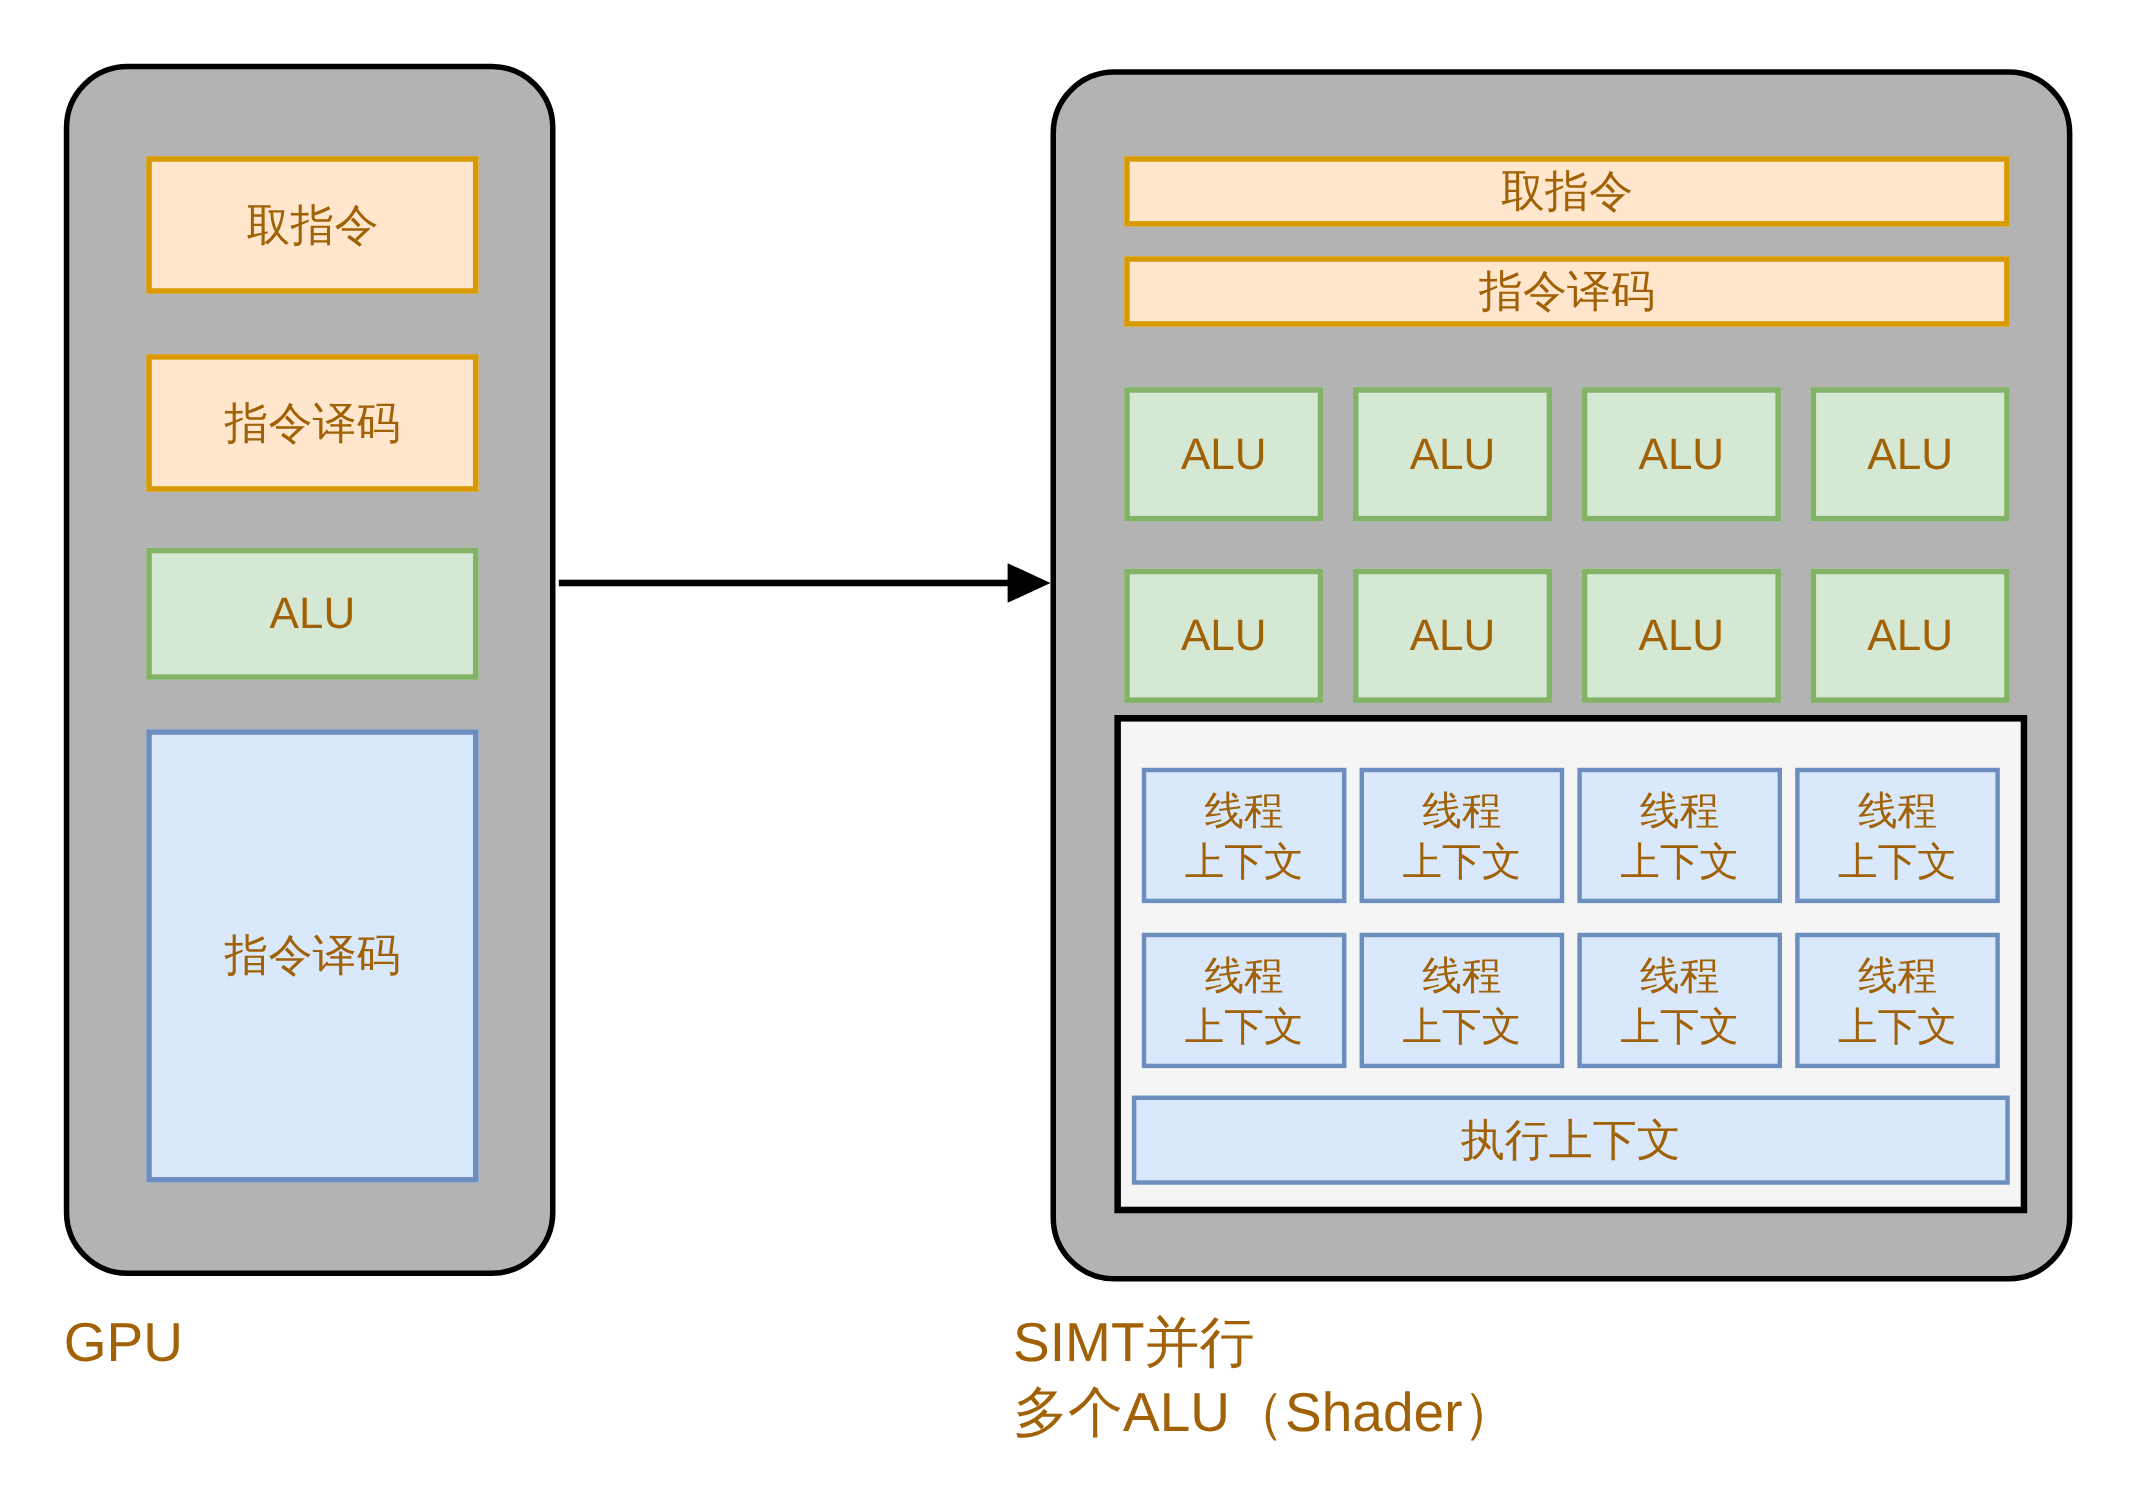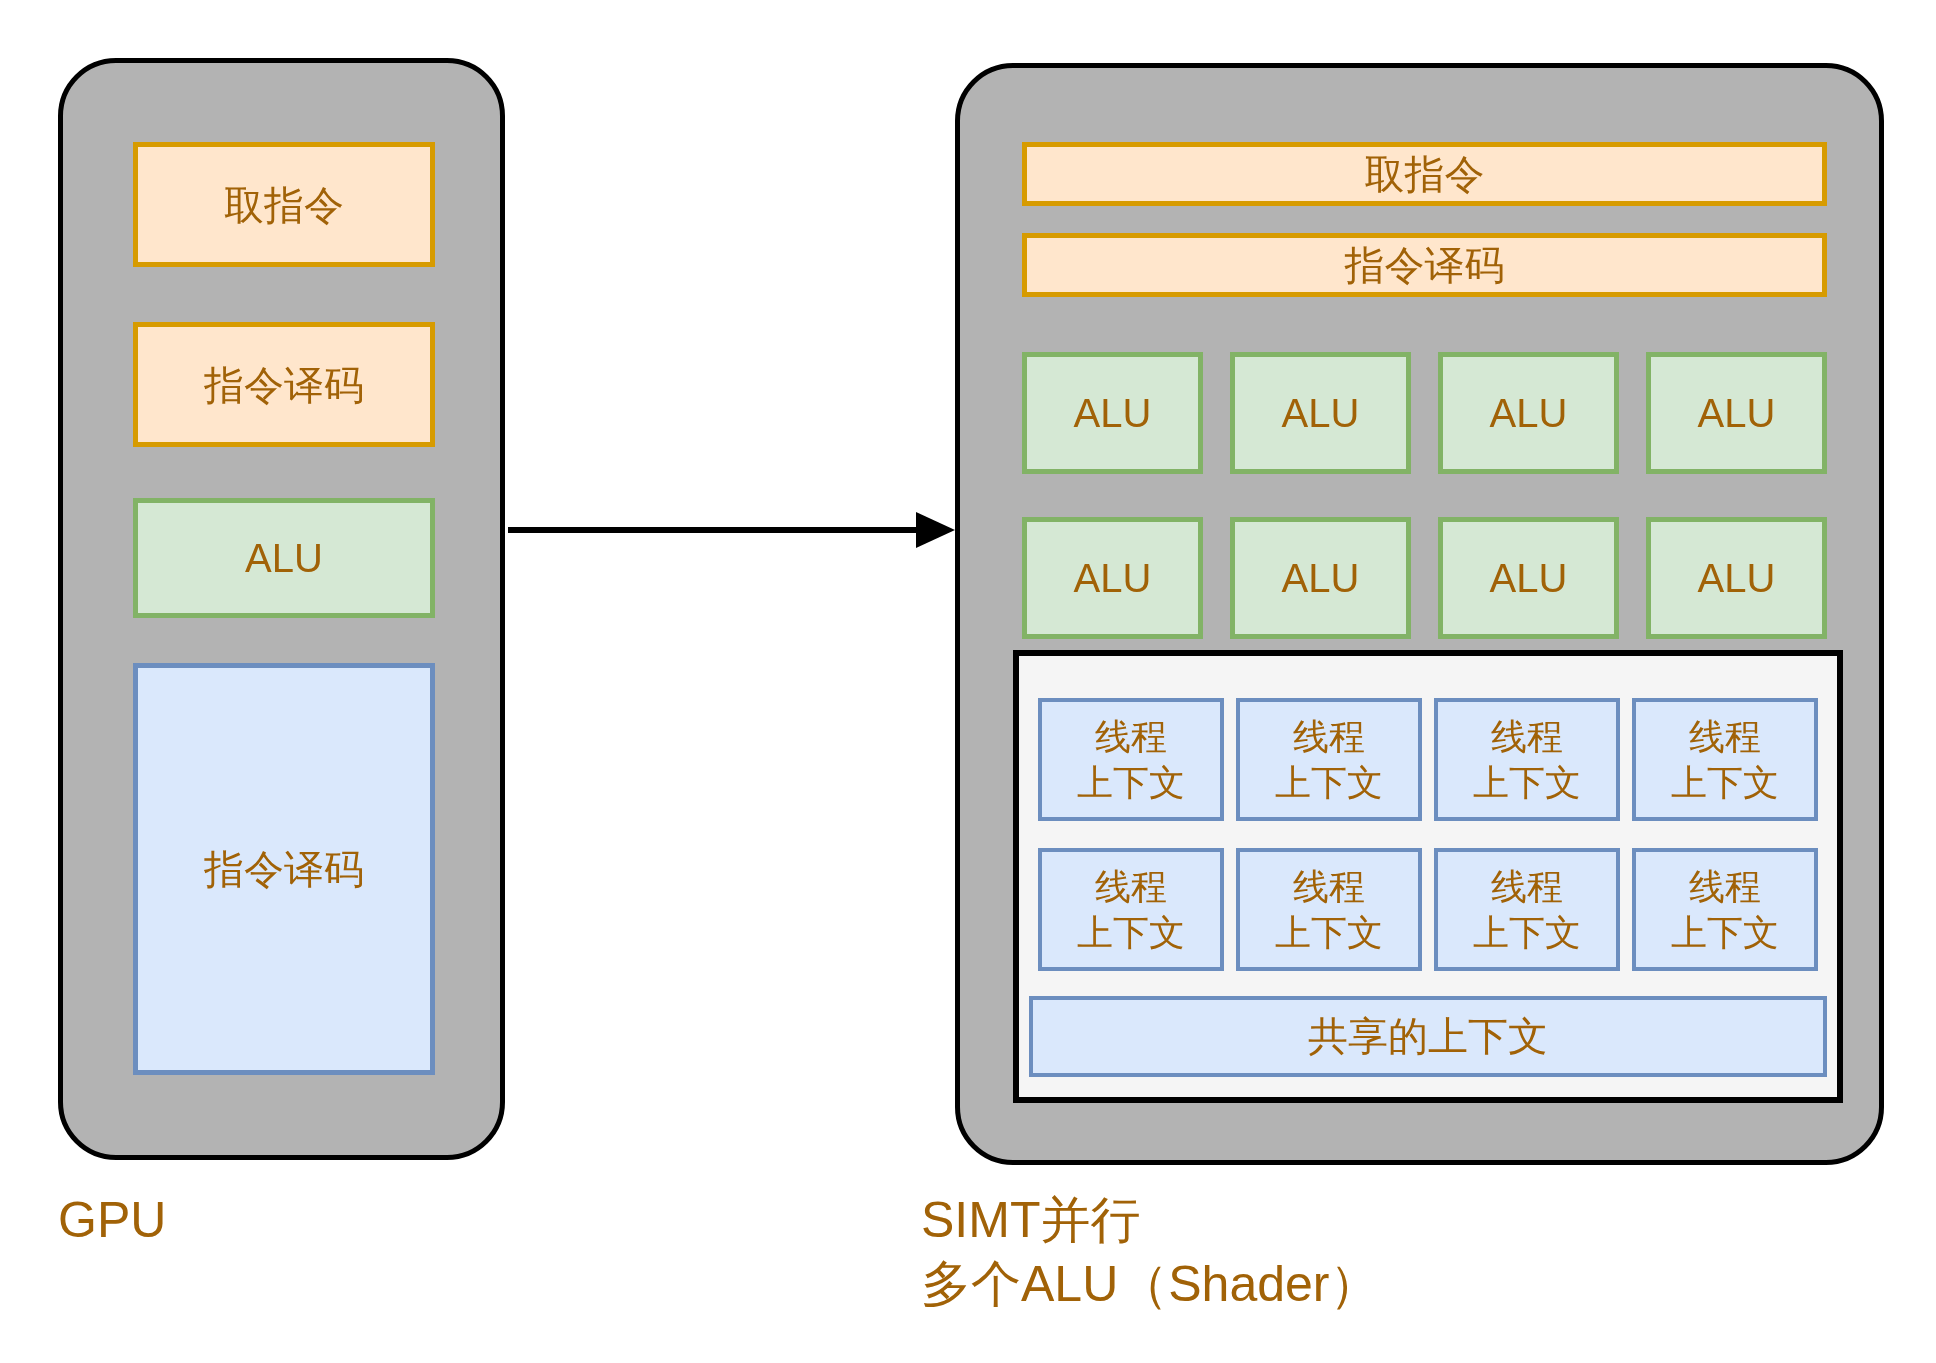--- a/index.html
+++ b/index.html
@@ -138,21 +138,21 @@
         </div>
         <div class="thread-cell">
           <span>线程</span>
           <span>上下文</span>
         </div>
         <div class="thread-cell">
           <span>线程</span>
           <span>上下文</span>
         </div>
       </div>
-      <div id="shared-bar">共享的上下文</div>
+      <div id="shared-bar">执行上下文</div>
     </div>
   </div>
 
   <div id="simt-caption" class="caption">
     <div>SIMT并行</div>
     <div>多个ALU（Shader）</div>
   </div>
 
 </div>
 

